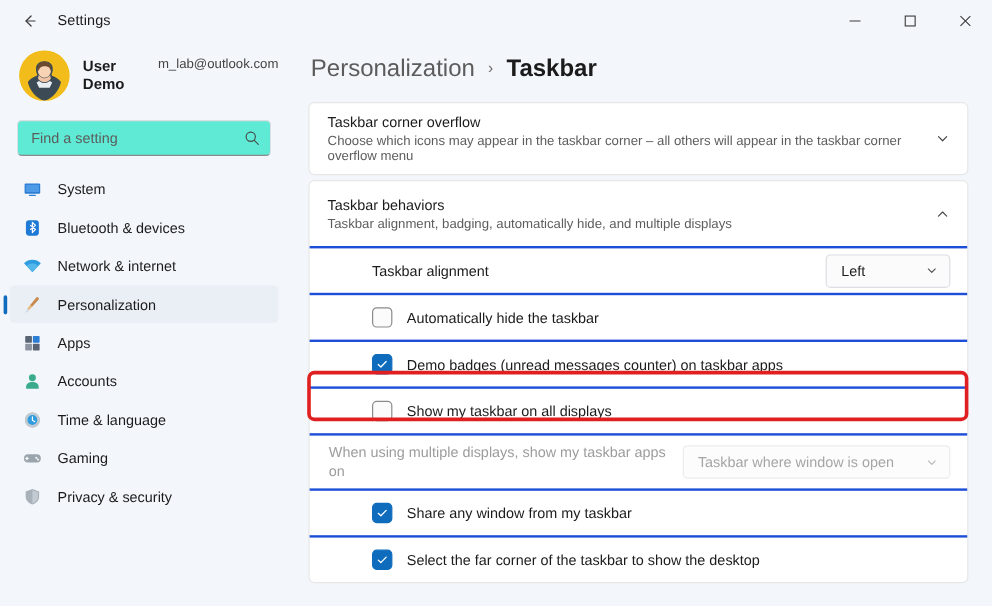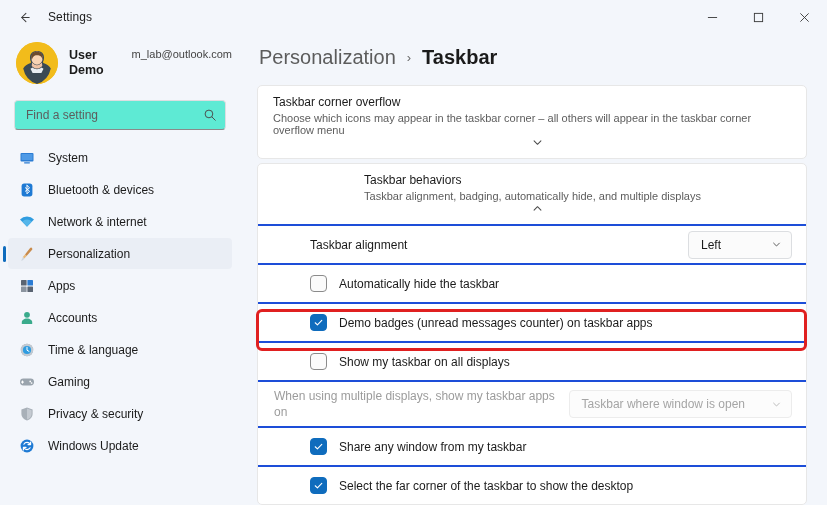--- a/index.html
+++ b/index.html
@@ -173,21 +173,20 @@
     background: #ffffff;
     border: 1px solid #e7e7e7;
     border-radius: 5px;
   }
 
   .expander {
     display: flex;
     align-items: center;
     min-height: 54px;
     padding: 9px 14px 9px 15px;
-    flex-direction: column;
   }
   .expander-texts { display: flex; flex-direction: column; gap: 3px; flex: 1; min-width: 0; }
   .expander-title { font-size: 12px; color: #1b1b1b; }
   .expander-sub { font-size: 11px; color: #5d5d5d; }
   .chev { color: #ararar; color: #4a4a4a; display: flex; padding-left: 10px; }
 
   .card-group { padding: 0; }
 
   .row {
     display: flex;
@@ -420,30 +419,20 @@
         <div class="nav-item">
           <span class="nav-ico">
             <svg width="16" height="16" viewBox="0 0 16 16">
               <path d="M8 1.5 L13.6 3.6 v4.2 c0 3.2-2.4 5.6-5.6 6.7 -3.2-1.1-5.6-3.5-5.6-6.7 V3.6z" fill="#a8b0b8"></path>
               <path d="M8 2.6 L12.6 4.3 v3.6 c0 2.6-2 4.7-4.6 5.6z" fill="#c4cad1"></path>
             </svg>
           </span>
           <span class="nav-label">Privacy &amp; security</span>
         </div>
 
-        <div class="nav-item">
-          <span class="nav-ico">
-            <svg width="16" height="16" viewBox="0 0 16 16">
-              <circle cx="8" cy="8" r="6.4" fill="#1e7ad4"></circle>
-              <path d="M11.2 6.4 A3.6 3.6 0 0 0 4.9 6.2 M4.8 9.6 A3.6 3.6 0 0 0 11.1 9.8" stroke="#fff" stroke-width="1.15" fill="none" stroke-linecap="round"></path>
-              <path d="M11.6 4 v2.6 h-2.6 M4.4 12 V9.4 h2.6" stroke="#fff" stroke-width="1.15" fill="none" stroke-linecap="round" stroke-linejoin="round"></path>
-            </svg>
-          </span>
-          <span class="nav-label">Windows Update</span>
-        </div>
 
       </div>
     </div>
 
     <div class="content">
 
       <div class="breadcrumb">
         <span class="crumb-parent">Personalization</span>
         <span class="crumb-sep">›</span>
         <span class="crumb-current">Taskbar</span>

